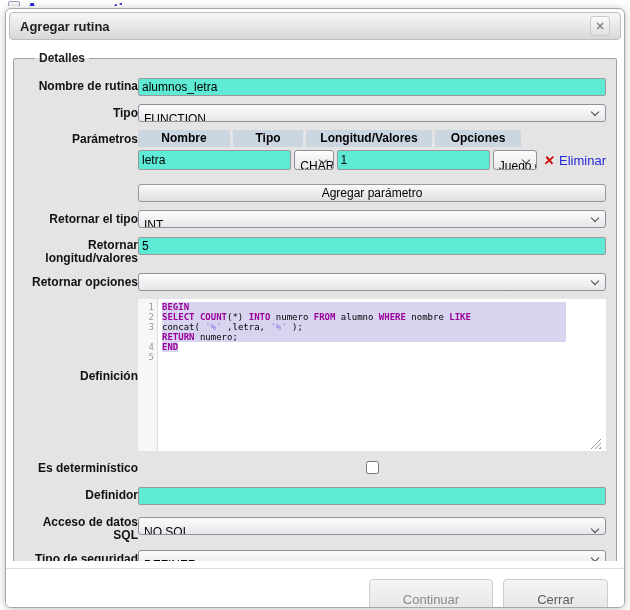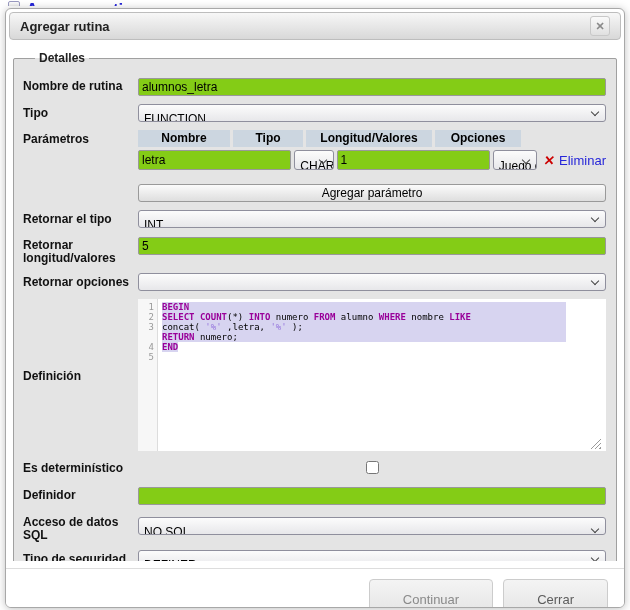--- a/index.html
+++ b/index.html
@@ -40,26 +40,26 @@
 
   .content { flex:none; height:518px; overflow:hidden; padding:8px 7px 0 7px; background:#fff; }
 
   fieldset {
     border:1px solid #a0a0a0; border-radius:2px;
     background:#e4e4e4; padding:12px 10px 10px 9px; min-height:620px;
   }
   legend { font-size:12px; font-weight:bold; color:#222; padding:0 4px; margin-left:12px; }
 
   .row { display:flex; margin-bottom:8px; }
-  .row-label { flex:none; width:115px; font-size:12px; font-weight:bold; line-height:13px; padding-top:3px; color:#111; }
+  .row-label { flex:none; width:115px; font-size:12px; font-weight:bold; line-height:13px; padding-top:3px; color:#111;text-align:right; }
   .row-field { flex:1 1 auto; min-width:0; }
 
   input.txt {
     width:100%; height:18px; border:1px solid #999; border-radius:2px;
-    background:#84cc16; font:12px "Liberation Sans", sans-serif; padding:0 3px; color:#000;
+    background:#5eead4; font:12px "Liberation Sans", sans-serif; padding:0 3px; color:#000;
   }
   .select {
     height:18px; border:1px solid #8f8f9d; border-radius:3px;
     background:linear-gradient(#fcfcfc,#e7e7ea);
     font-size:12px; line-height:16px; padding:6px 18px 0 5px;
     position:relative; cursor:pointer; white-space:nowrap; overflow:hidden;
   }
   .select .chev {
     position:absolute; right:7px; top:4px; width:6px; height:6px;
     border-right:1.4px solid #444; border-bottom:1.4px solid #444;

